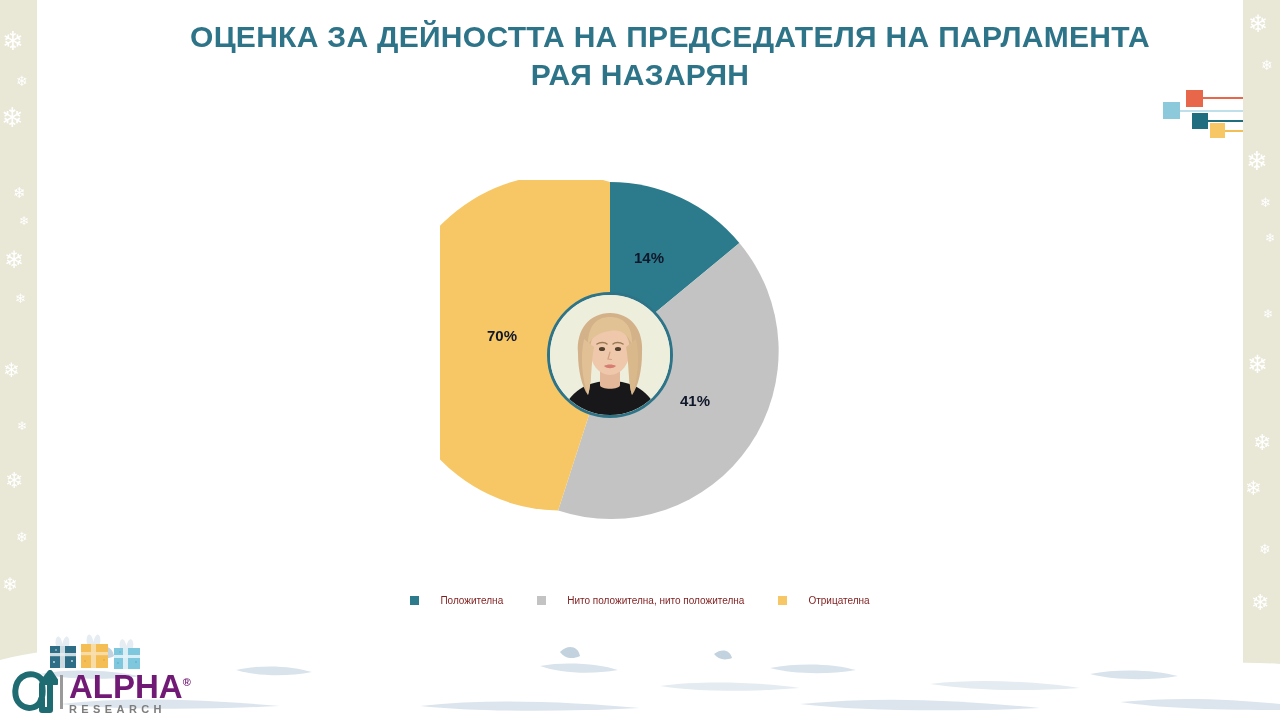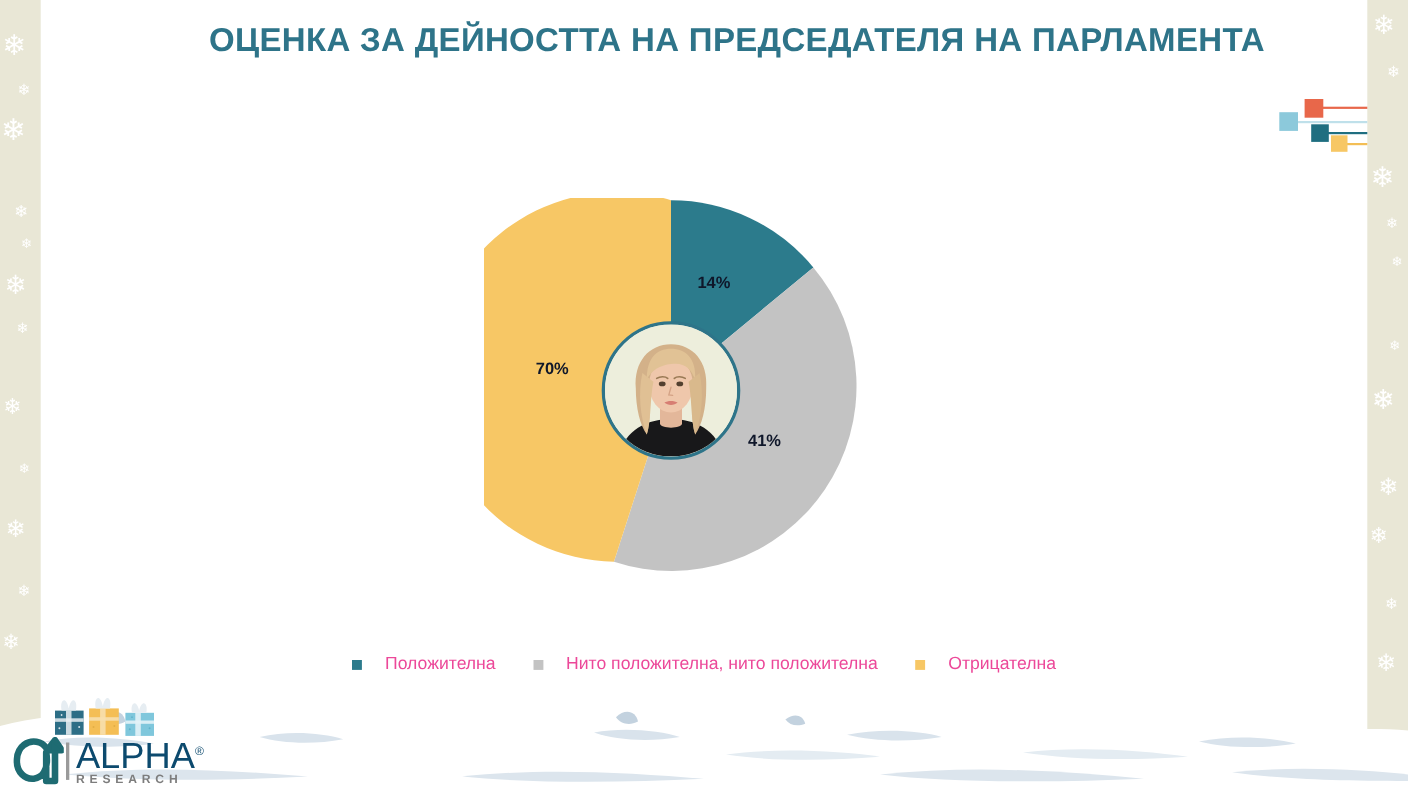--- a/index.html
+++ b/index.html
@@ -108,22 +108,22 @@
     display: flex;
     align-items: center;
     gap: 5px;
   }
   .legend-swatch {
     width: 9px;
     height: 9px;
     flex: 0 0 auto;
   }
   .legend-label {
-    font-size: 16px;
-    color: #ec4899;
+    font-size: 10px;
+    color: #7f1d1d;
     white-space: nowrap;
     padding-left: 16px;
   }
 
   
   .snow-band {
     position: absolute;
     left: 0;
     bottom: 0;
     width: 1280px;
@@ -147,22 +147,22 @@
   }
   .logo-divider {
     width: 3px;
     height: 34px;
     background: #9A9A9A;
     margin: 0 6px 0 2px;
   }
   .logo-text { display: flex; flex-direction: column; justify-content: center; }
   .logo-alpha {
     font-size: 33px;
-    font-weight: normal;
-    color: #0c4a6e;
+    font-weight: bold;
+    color: #701a75;
     letter-spacing: 0px;
     line-height: 30px;
     position: relative;
   }
   .logo-reg {
     font-size: 11px;
     vertical-align: super;
   }
   .logo-research {
     font-size: 11px;
@@ -201,20 +201,21 @@
     <div class="flake" style="left:20px; top:308px; font-size:12px;">❄</div>
     <div class="flake" style="left:4px;  top:352px; font-size:25px;">❄</div>
     <div class="flake" style="left:10px; top:432px; font-size:22px;">❄</div>
     <div class="flake" style="left:2px;  top:478px; font-size:20px;">❄</div>
     <div class="flake" style="left:16px; top:542px; font-size:14px;">❄</div>
     <div class="flake" style="left:8px;  top:592px; font-size:22px;">❄</div>
   </div>
 
   <div class="title-block">
     <div class="title-line">ОЦЕНКА ЗА ДЕЙНОСТТА НА ПРЕДСЕДАТЕЛЯ НА ПАРЛАМЕНТА</div>
+    <div class="title-line">РАЯ НАЗАРЯН</div>
   </div>
 
   <div class="deco" style="left:0;top:0;width:1280px;height:200px;">
     <div class="deco-line" style="left:1200px; top:97px;  width:43px; background:#E8674A;"></div>
     <div class="deco-sq" style="left:1186px; top:90px;  width:17px; height:17px; background:#E8674A;"></div>
     <div class="deco-line" style="left:1178px; top:110px; width:65px; background:#BFE0EA;"></div>
     <div class="deco-sq" style="left:1163px; top:102px; width:17px; height:17px; background:#8CC9DB;"></div>
     <div class="deco-line" style="left:1206px; top:120px; width:37px; background:#1F6E80;"></div>
     <div class="deco-sq" style="left:1192px; top:113px; width:16px; height:16px; background:#1F6E80;"></div>
     <div class="deco-line" style="left:1223px; top:130px; width:20px; background:#F3BE55;"></div>

